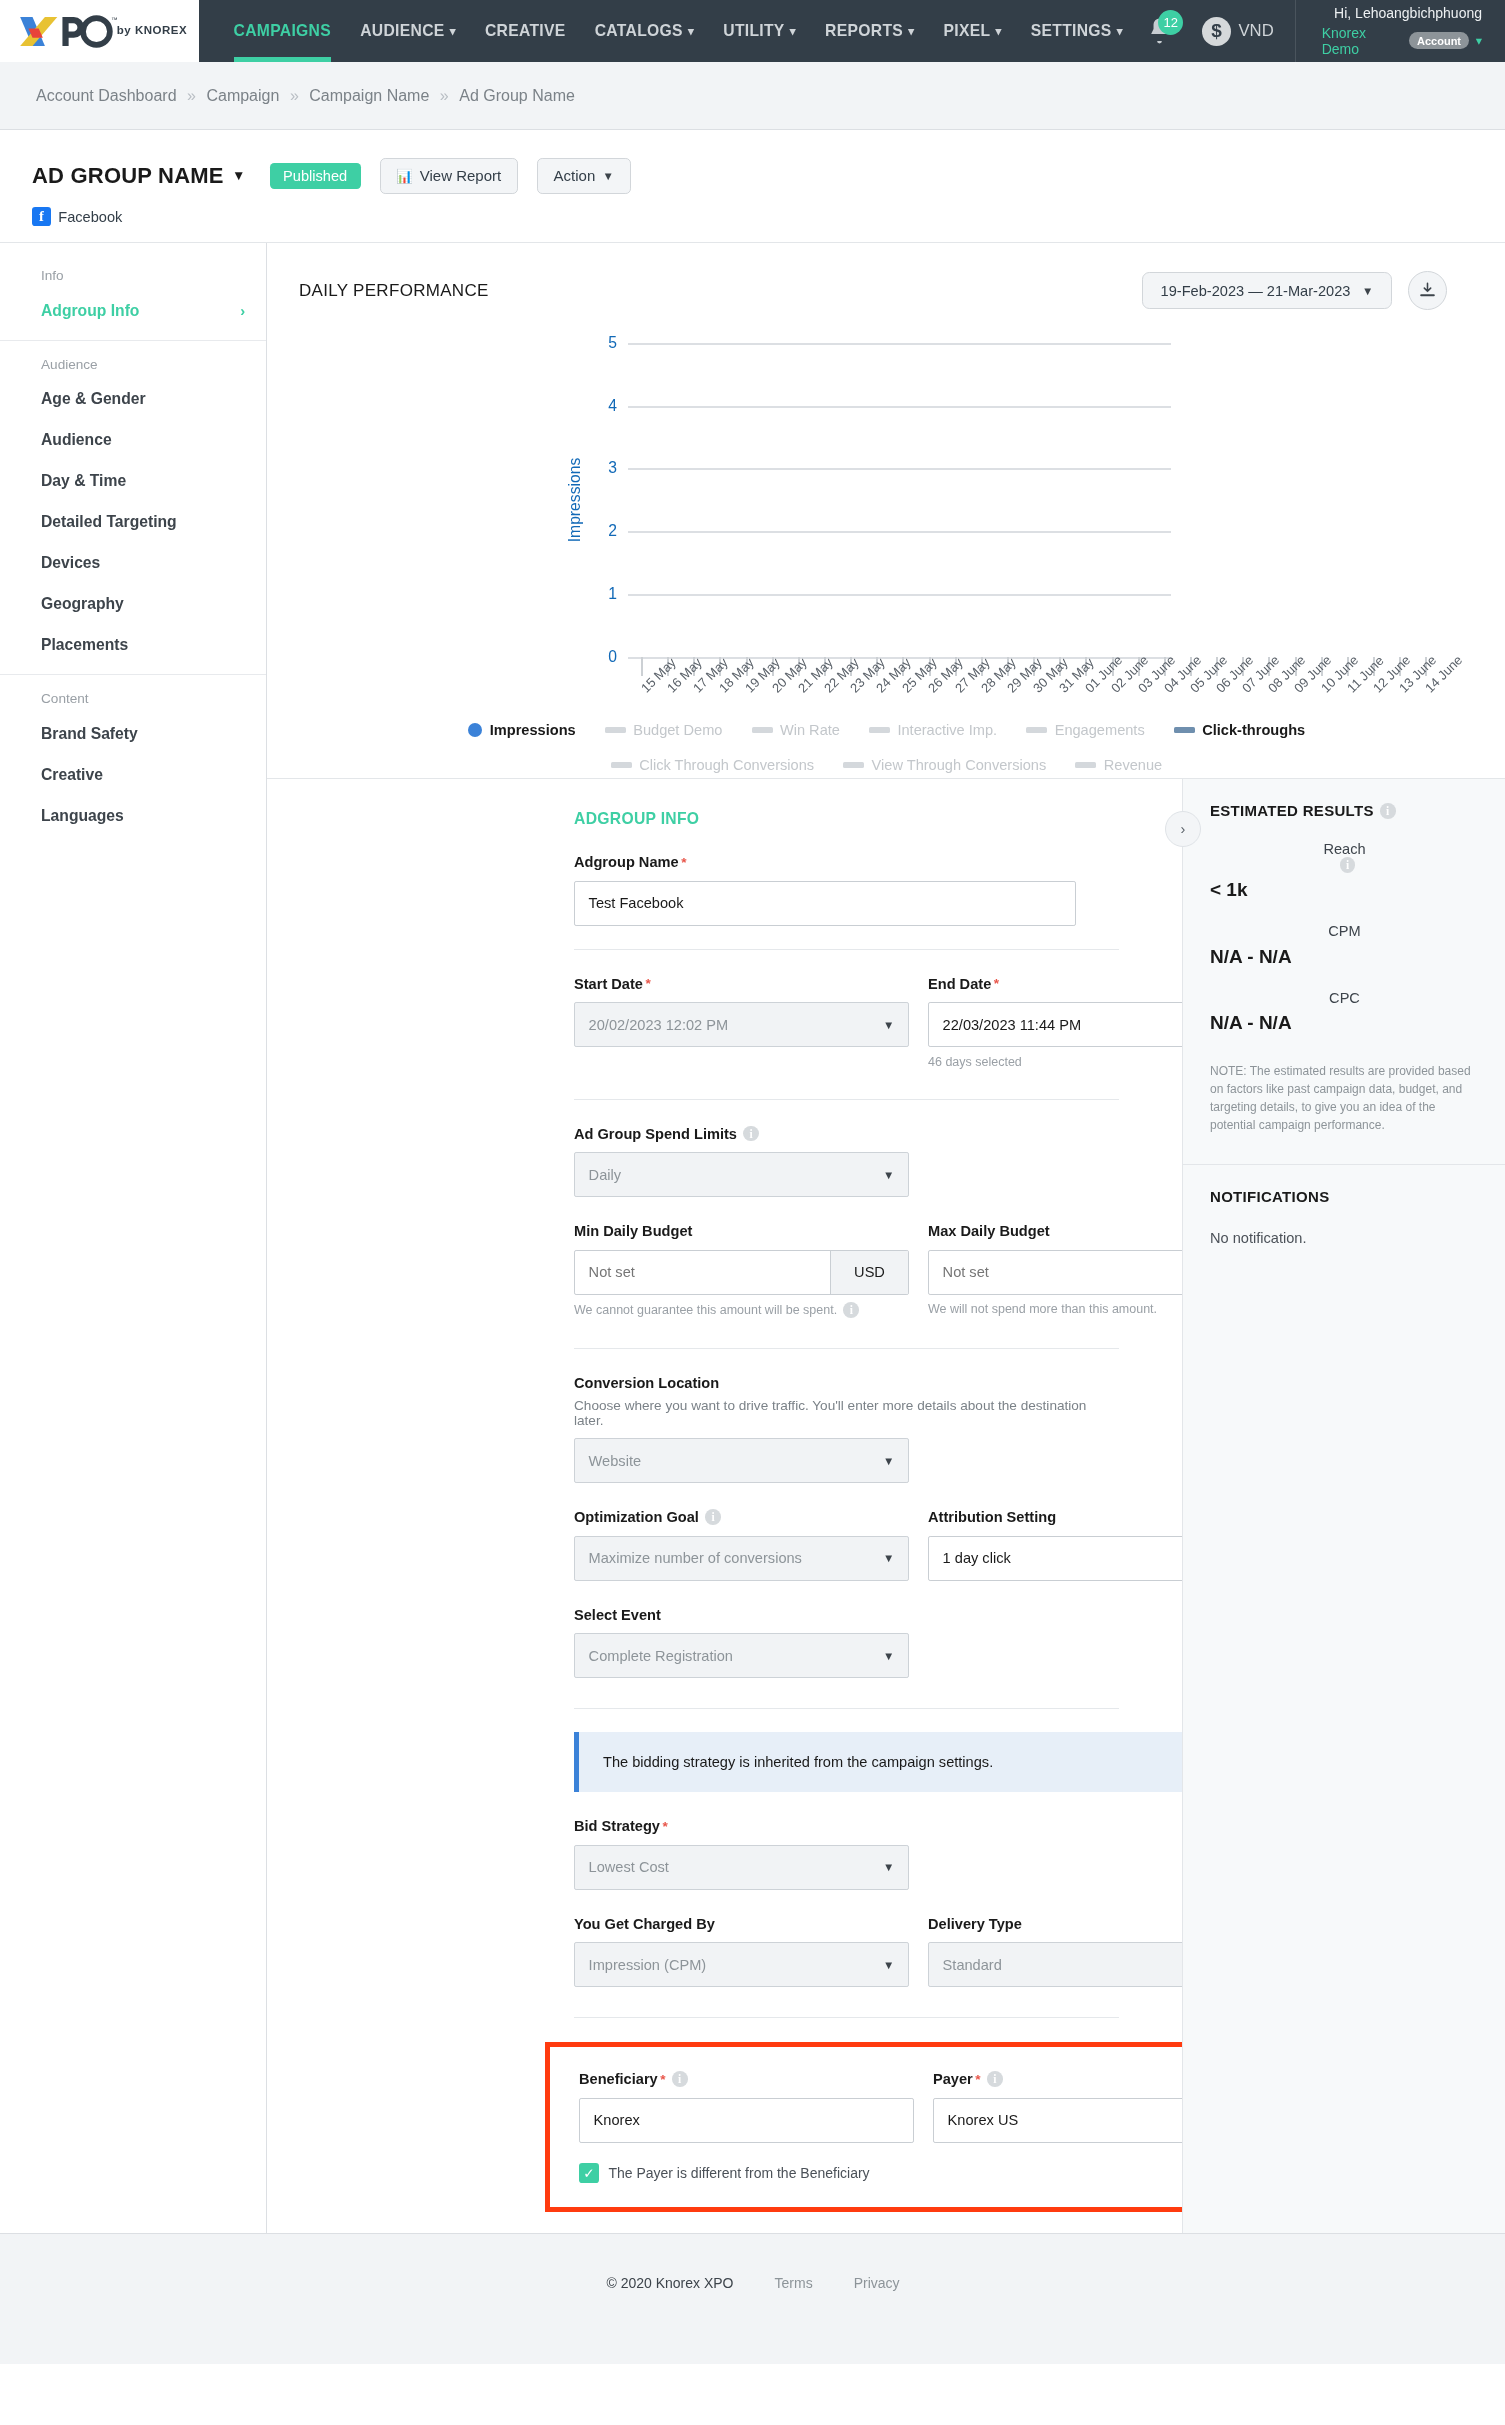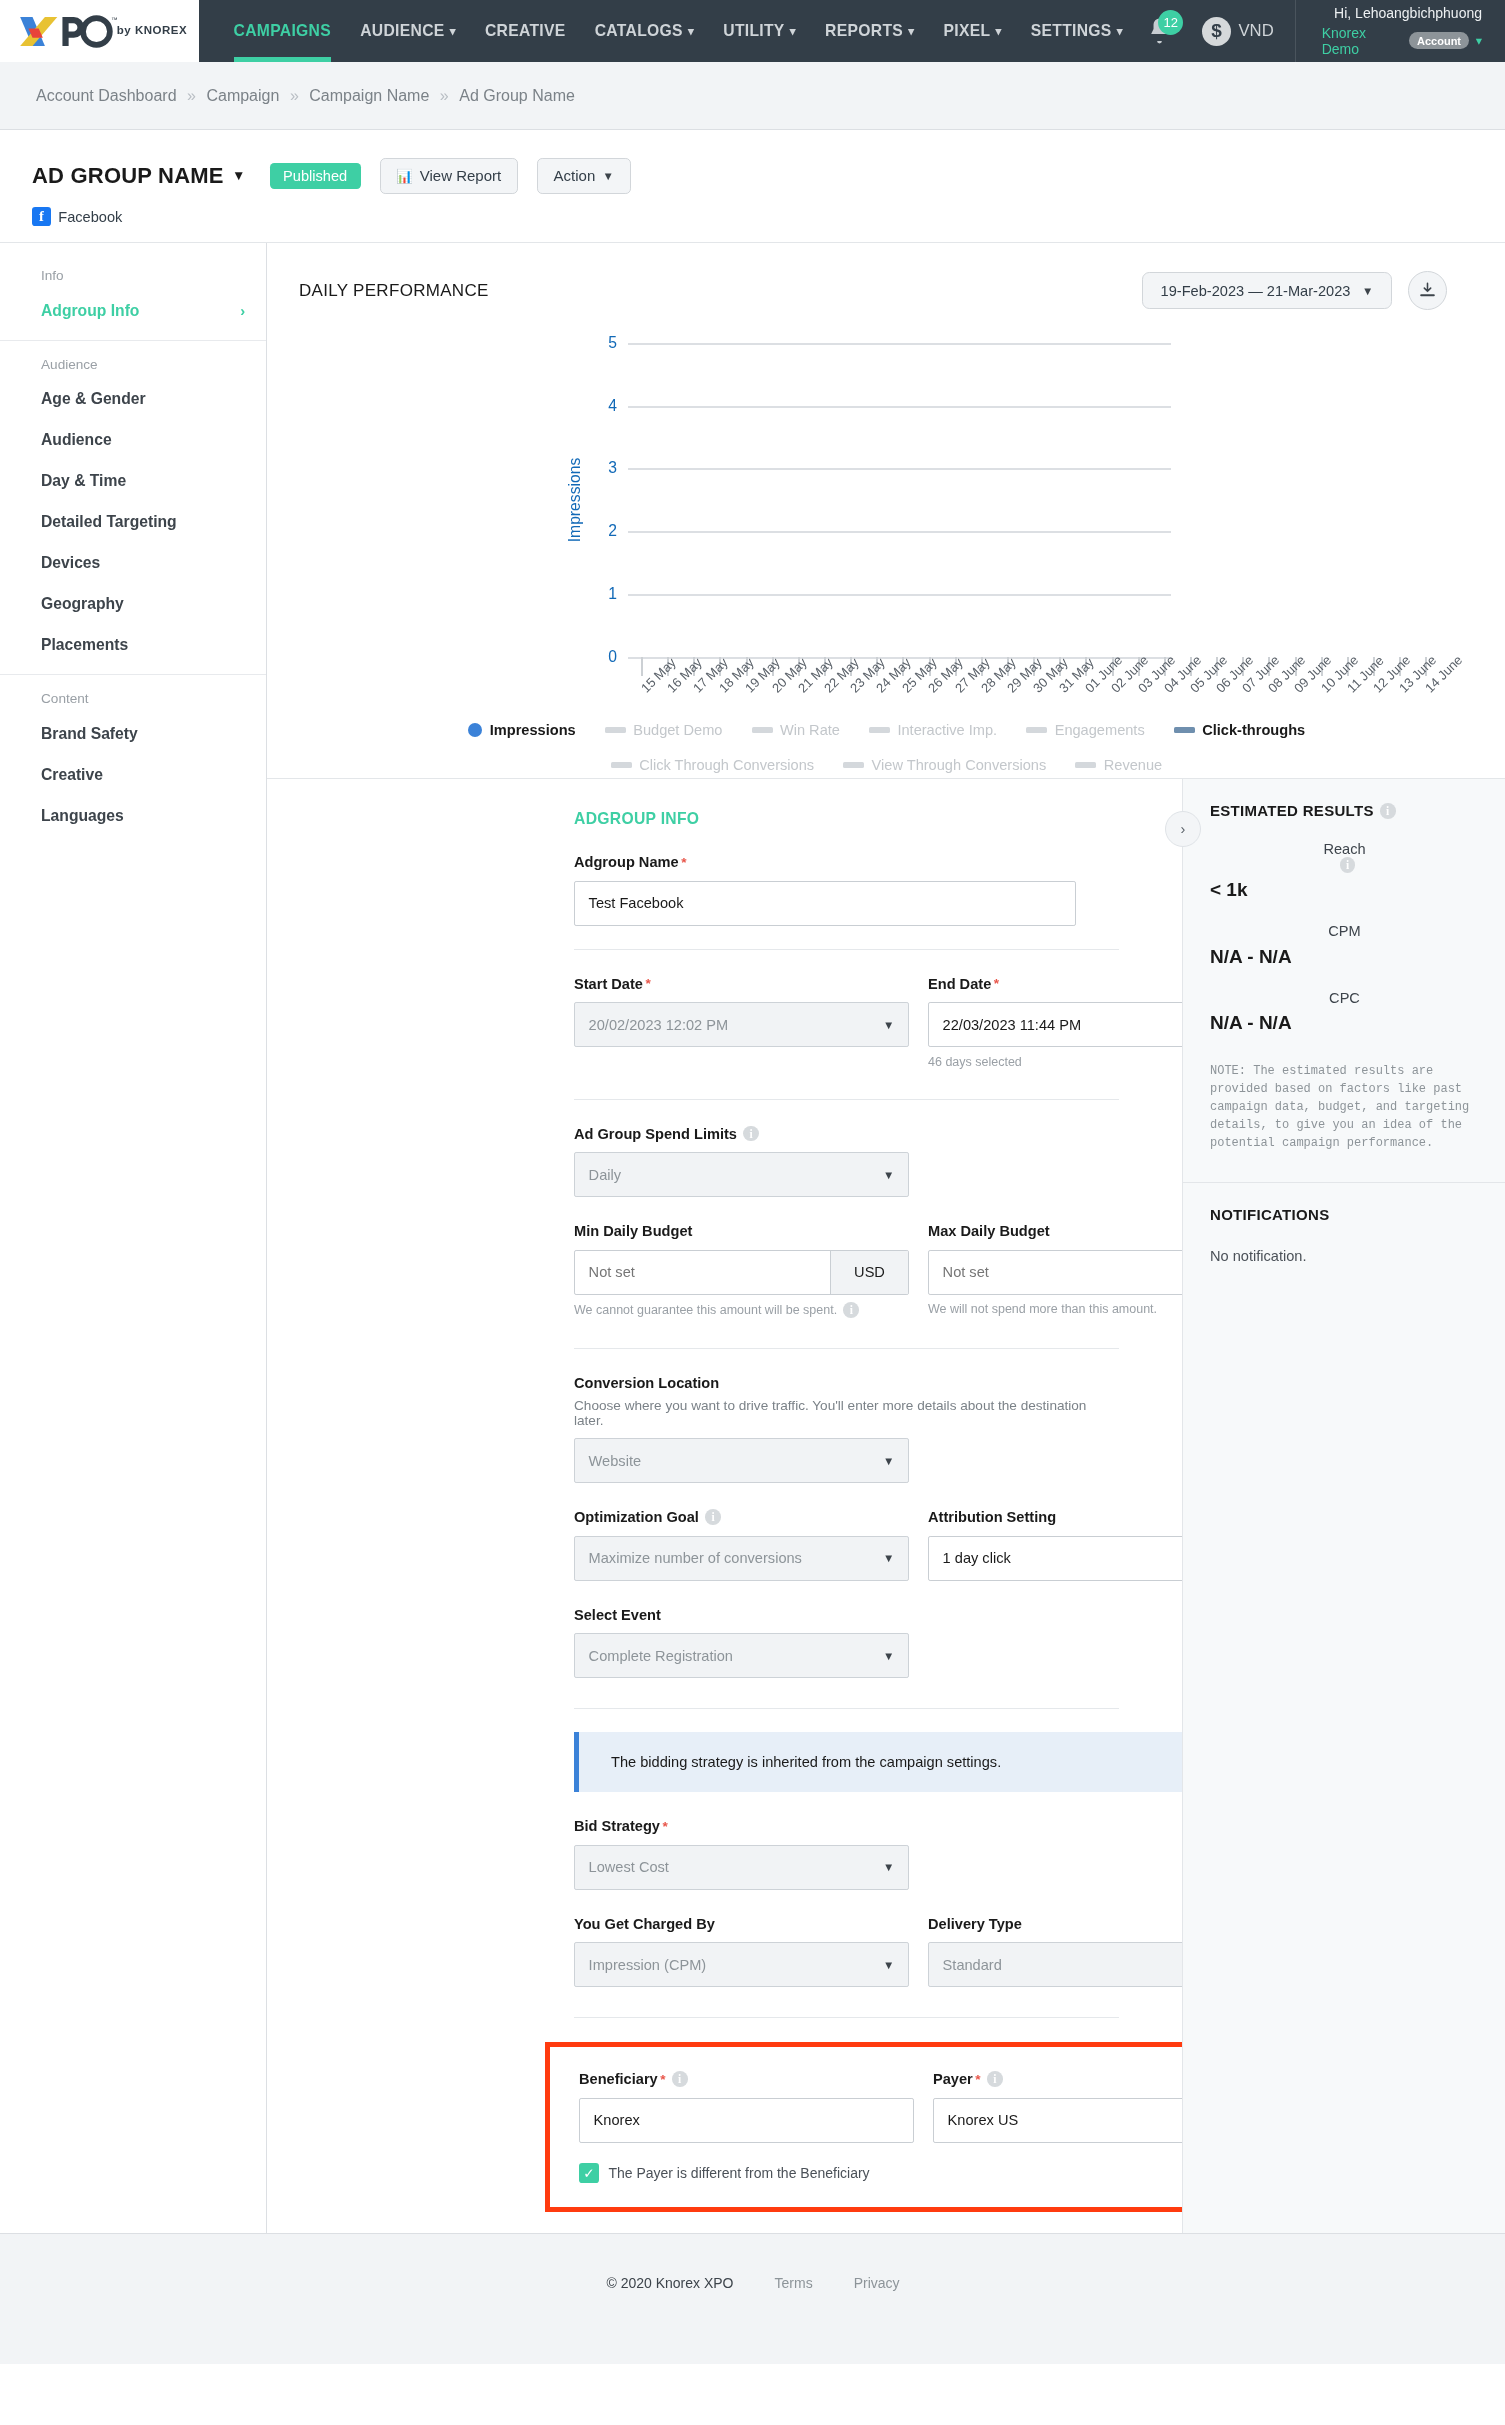--- a/index.html
+++ b/index.html
@@ -218,21 +218,21 @@
     font-family: "Liberation Sans", sans-serif;
   }
   .amount .cur {
     width: 78px; background: #f1f3f5; border-left: 1px solid #c9ced3;
     display: flex; align-items: center; justify-content: center;
     font-size: 14.6px; color: #1a1a1a;
   }
 
   .notice {
     margin-top: 23px; background: #e7eff8; border-left: 5.2px solid #3b82d8;
-    padding: 22px 32px; font-size: 14.6px; color: #1a1a1a; width: 758px;
+    padding: 22px 24px; font-size: 14.6px; color: #1a1a1a; width: 758px;
   }
 
   .highlight-box {
     border: 5.2px solid #ff3b0f; margin: 24px 0 0 -29px; padding: 24px 0 24px 29px;
     width: 787px;
   }
   .chk-row { display: flex; align-items: center; margin-top: 20px; }
   .chkbox {
     width: 20px; height: 20px; border-radius: 3.1px; background: #3ecfa4; color: #fff;
     display: flex; align-items: center; justify-content: center; font-size: 13.6px;
@@ -250,21 +250,21 @@
     border-radius: 50%; background: #f3f5f7; border: 1px solid #dfe3e7;
     display: flex; align-items: center; justify-content: center;
     font-size: 14.6px; color: #5a6169; cursor: pointer; z-index: 5;
   }
   .rp-block { padding: 23px 27px 30px 27px; }
   .rp-title { font-size: 15px; font-weight: bold; color: #1a1a1a; display: flex;
     align-items: center; letter-spacing: 0.3px; text-align: center; }
   .rp-metric { margin-top: 22px; }
   .rp-mlabel { font-size: 14.6px; color: #3d444b; display: flex; align-items: center; flex-direction: column; }
   .rp-mvalue { font-size: 19px; font-weight: bold; color: #1a1a1a; margin-top: 6.3px; }
-  .rp-note { font-size: 12px; color: #8d9499; line-height: 1.5; margin-top: 28px; font-family: Liberation Mono, monospace; }
+  .rp-note { font-size: 12px; color: #8d9499; line-height: 1.5; margin-top: 28px; }
   .rp-sep { height: 1px; background: #e3e6e9; }
   .rp-empty { font-size: 14.6px; color: #4b5158; margin-top: 25px; }
 
   
   .footer {
     height: 131px; background: #f2f4f6; border-top: 1px solid #dcdfe3;
     display: flex; align-items: flex-start; justify-content: center; padding-top: 41px;
   }
   .foot-copy { font-size: 14px; color: #3d444b; }
   .foot-link { font-size: 14px; color: #8d9499; margin-left: 41px; cursor: pointer; }

